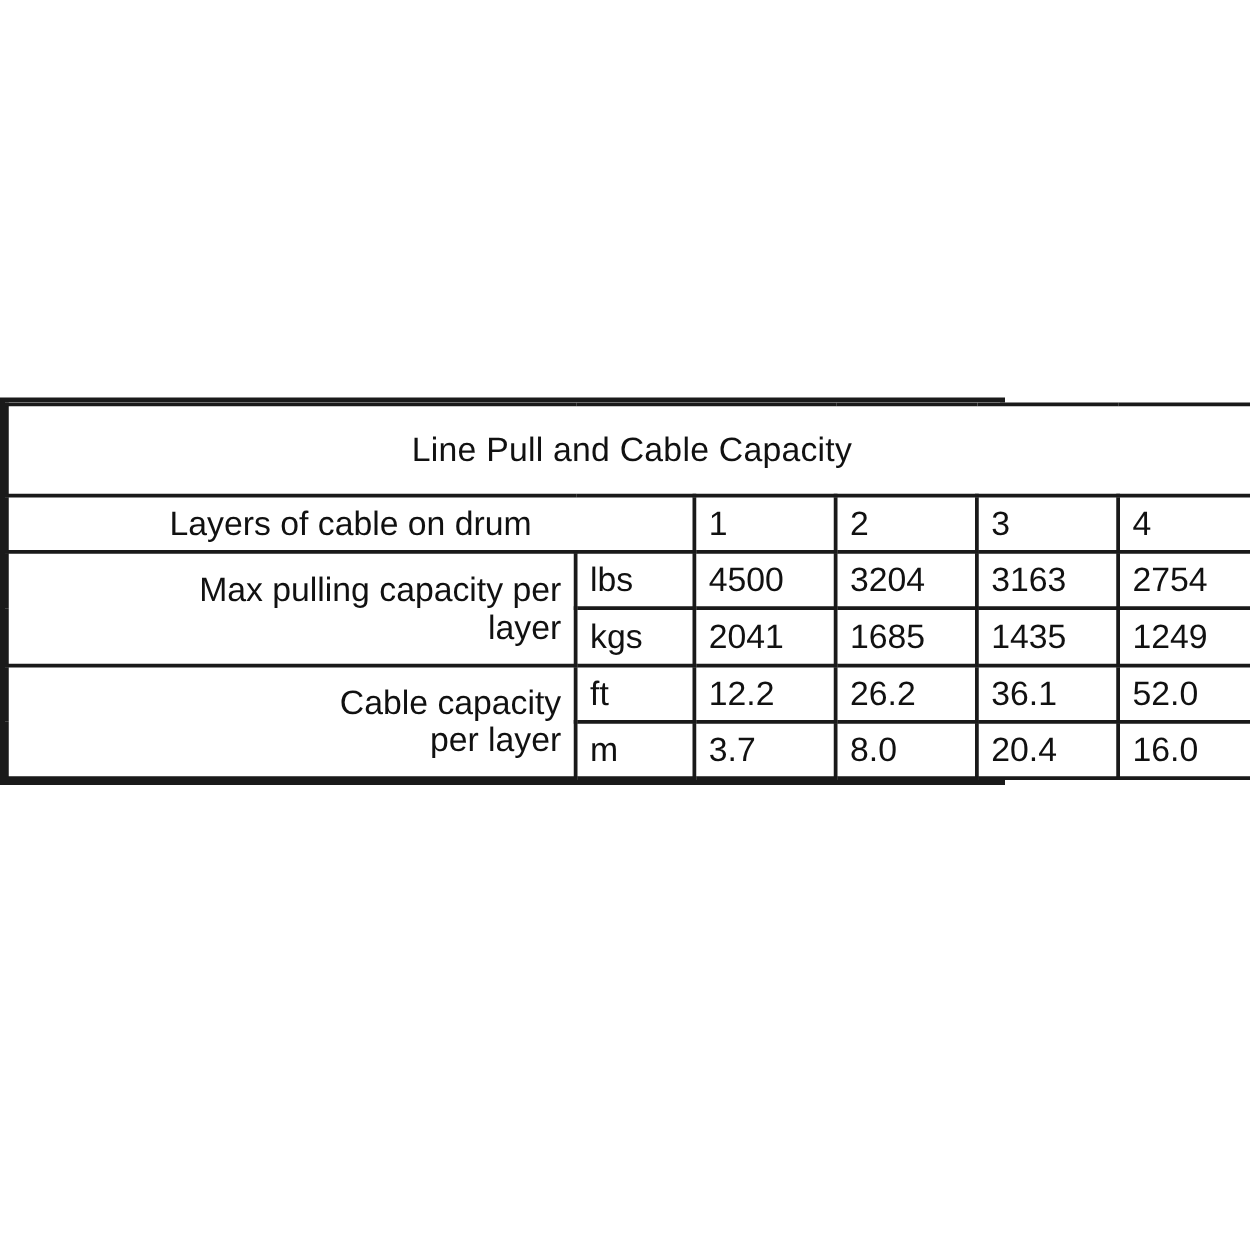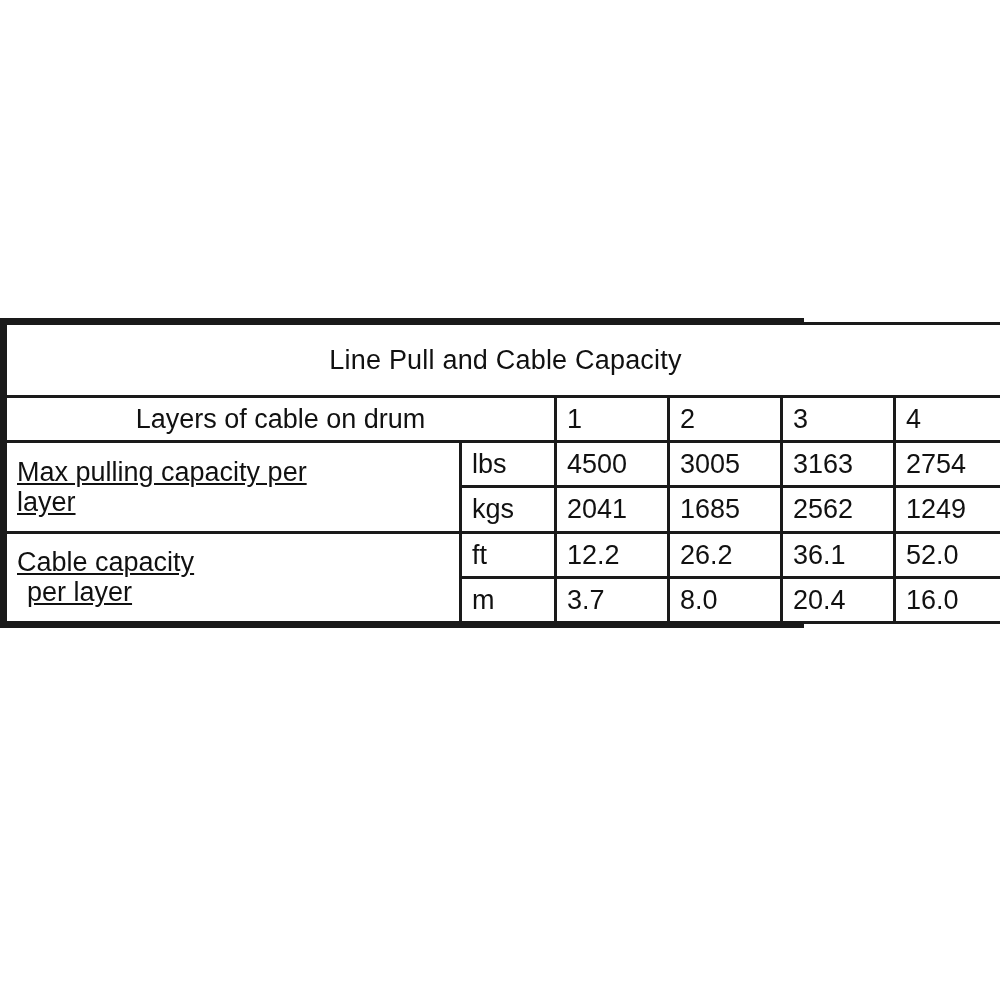--- a/index.html
+++ b/index.html
@@ -55,24 +55,23 @@
     font-size: 33px;
     letter-spacing: 0.2px;
     padding: 10px 6px 12px 6px;
     border: none;
     border-bottom: 3px solid #1a1a1a;
     height: 58px;
   }
 
   
   td.label-cell {
-    text-align: left;
+    text-align: right;
     padding-left: 20px;
     font-size: 28px;
-    text-decoration: underline;
   }
 
   td.unit-cell {
     text-align: left;
     padding-left: 16px;
     font-size: 27px;
     margin-left: 12px;
   }
 
   td.val-cell {
@@ -133,29 +132,29 @@
 
         <tr>
           <td class="label-cell" rowspan="2">
             <span class="label-two-line">
               <span>Max pulling capacity per</span>
               <span class="l2x" style="display:block;padding-left:0;">layer</span>
             </span>
           </td>
           <td class="unit-cell">lbs</td>
           <td class="val-cell">4500</td>
-          <td class="val-cell">3005</td>
+          <td class="val-cell">3204</td>
           <td class="val-cell">3163</td>
           <td class="val-cell">2754</td>
         </tr>
         <tr>
           <td class="unit-cell">kgs</td>
           <td class="val-cell">2041</td>
           <td class="val-cell">1685</td>
-          <td class="val-cell">2562</td>
+          <td class="val-cell">1435</td>
           <td class="val-cell">1249</td>
         </tr>
 
         <tr>
           <td class="label-cell" rowspan="2">
             <span class="label-two-line">
               <span>Cable capacity</span>
               <span class="l2">per layer</span>
             </span>
           </td>

